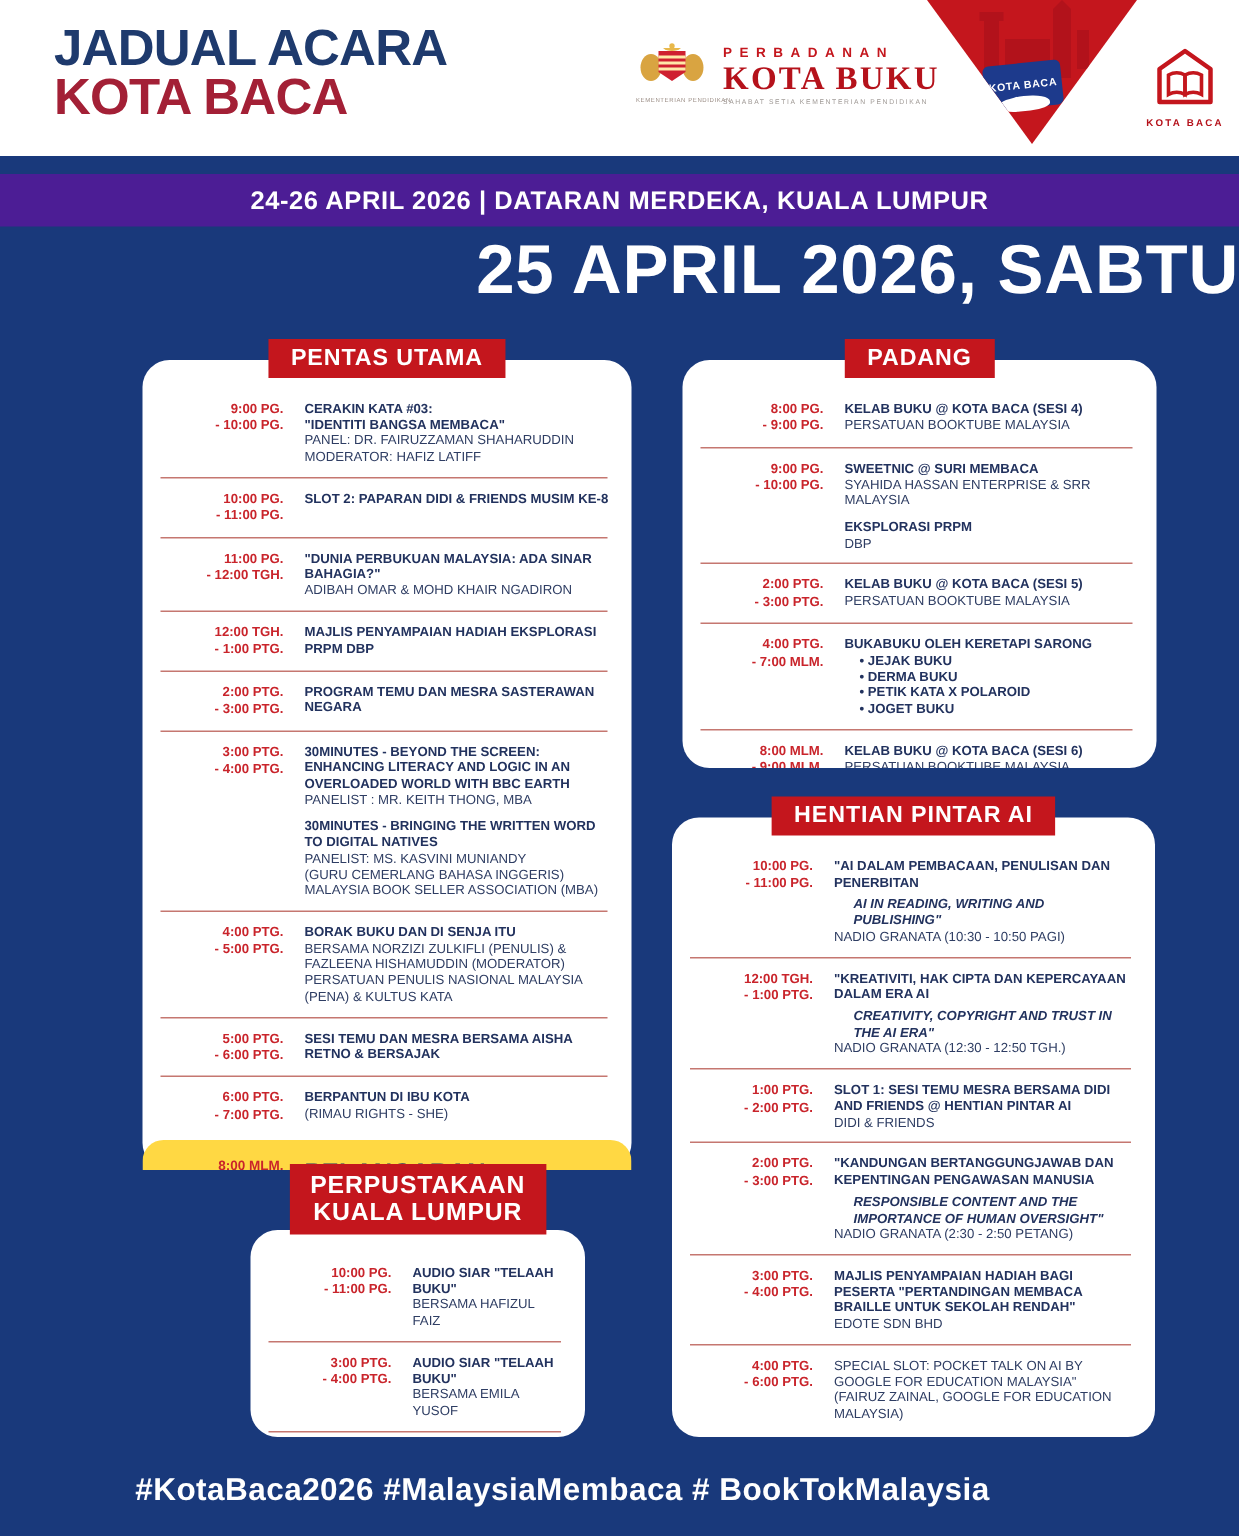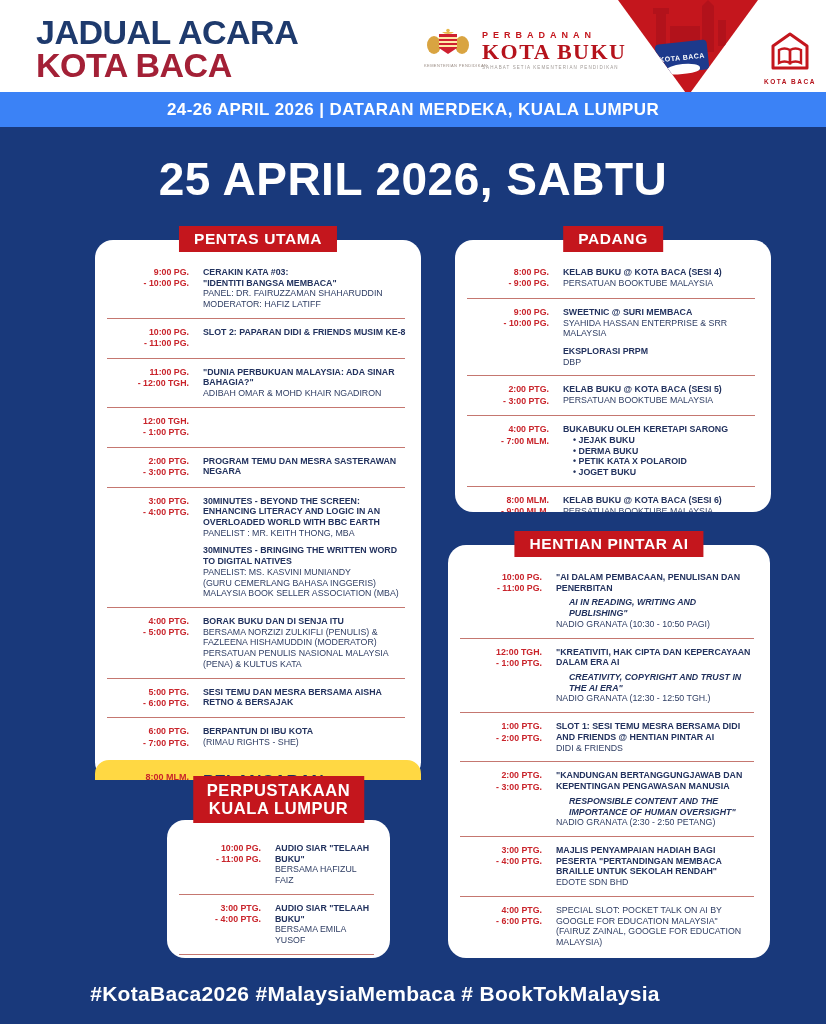--- a/index.html
+++ b/index.html
@@ -26,26 +26,26 @@
   .tri-logo svg { position:absolute; left:0; top:0; }
   .tri-book { position:absolute; left:38px; top:42px; width:52px; height:30px; background:#1d3a8c;
               border-radius:4px; transform:rotate(-6deg); display:flex; align-items:center; justify-content:center; }
   .tri-book span { color:#ffffff; font-size:7px; font-weight:bold; letter-spacing:0.5px; }
   .tri-hands { position:absolute; left:48px; top:64px; width:34px; height:10px; background:#ffffff;
                border-radius:50% 50% 40% 40%; transform:rotate(-6deg); }
 
   .out-logo { position:absolute; left:764px; top:30px; width:52px; text-align:center; }
   .out-logo .cap { font-size:6.5px; font-weight:bold; color:#b5121b; letter-spacing:1.5px; margin-top:2px; white-space:nowrap; }
 
-  .ribbon { position:absolute; left:0; top:92px; width:826px; height:35px; background:#3b82f6;
+  .ribbon { position:absolute; left:0; top:116px; width:826px; height:35px; background:#4c1d95;
             color:#ffffff; font-weight:bold; font-size:17px; letter-spacing:0.4px;
             display:flex; align-items:center; justify-content:center; }
 
   
-  .day-title { position:absolute; left:0; top:152px; width:826px; text-align:center;
+  .day-title { position:absolute; left:0; top:152px; width:826px; text-align:right;
                color:#ffffff; font-size:46px; font-weight:bold; letter-spacing:0.5px; }
 
   
   .card { position:absolute; background:#ffffff; border-radius:18px; overflow:visible; }
   .card .items { overflow:hidden; height:100%; padding:24px 14px 10px 10px; }
   .badge { position:absolute; top:-14px; left:50%; transform:translateX(-50%); background:#c4161d;
            color:#ffffff; font-weight:bold; font-size:15.5px; letter-spacing:0.6px; line-height:1.08;
            padding:5px 15px 4px; text-align:center; white-space:nowrap; z-index:2; }
   .badge.two { top:-44px; padding:6px 14px 5px; font-size:16.5px; }
 
@@ -176,20 +176,23 @@
             <p class="ln t">"DUNIA PERBUKUAN MALAYSIA: ADA SINAR BAHAGIA?"</p>
             <p class="ln n">ADIBAH OMAR &amp; MOHD KHAIR NGADIRON</p>
           </div>
         </div>
         <div class="divider"></div>
         <div class="item">
           <div class="time">
             <div>12:00 TGH.</div>
             <div>- 1:00 PTG.</div>
           </div>
+          <div class="body">
+            <p class="ln t">MAJLIS PENYAMPAIAN HADIAH EKSPLORASI PRPM DBP</p>
+          </div>
         </div>
         <div class="divider"></div>
         <div class="item">
           <div class="time">
             <div>2:00 PTG.</div>
             <div>- 3:00 PTG.</div>
           </div>
           <div class="body">
             <p class="ln t">PROGRAM TEMU DAN MESRA SASTERAWAN NEGARA</p>
           </div>

